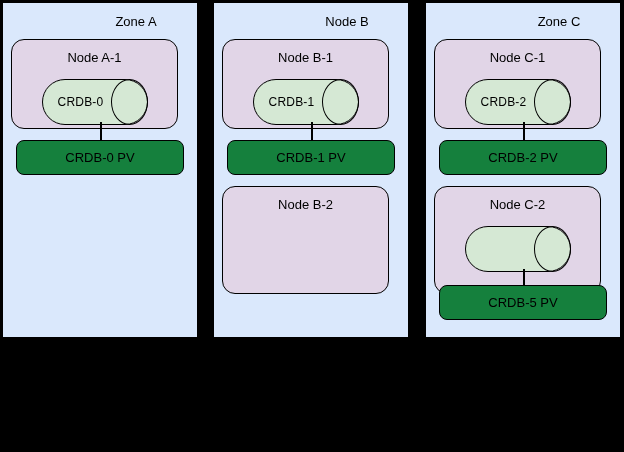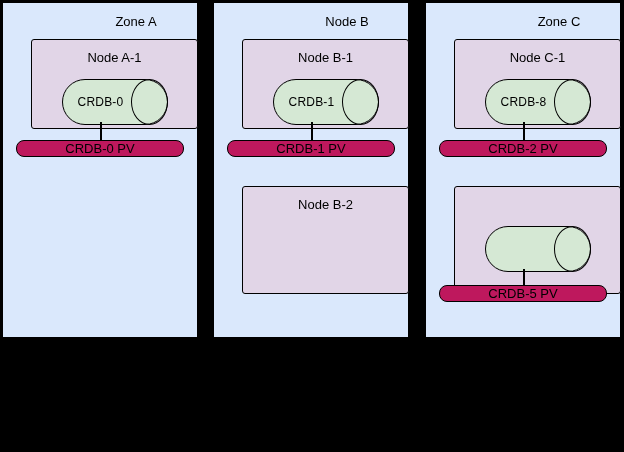--- a/index.html
+++ b/index.html
@@ -25,25 +25,25 @@
     position: absolute;
     top: 11px;
     left: 0;
     width: 100%;
     text-align: center;
     font-size: 13px;
     padding-left: 36px;
   }
   .node {
     position: absolute;
-    left: 28px;
+    left: 8px;
     width: 167px;
     background: #e1d5e7;
     border: 1px solid #000000;
-    border-radius: 3px;
+    border-radius: 13px;
     box-sizing: border-box;
   }
   .node1 { top: 36px; height: 90px; }
   .node2 { top: 183px; height: 108px; }
   .node-label {
     position: absolute;
     top: 10px;
     left: 0;
     width: 100%;
     text-align: center;
@@ -88,22 +88,22 @@
     left: 97px;
     width: 2px;
     background: #000000;
   }
   .conn1 { top: 119px; height: 20px; }
   .conn2 { top: 266px; height: 18px; }
   .pv {
     position: absolute;
     left: 13px;
     width: 168px;
-    height: 17px;
-    background: #be185d;
+    height: 35px;
+    background: #15803d;
     border: 1px solid #000000;
     border-radius: 8px;
     box-sizing: border-box;
     display: flex;
     align-items: center;
     justify-content: center;
     font-size: 13px;
   }
   .pv1 { top: 137px; }
   .pv2 { top: 282px; }
@@ -143,27 +143,28 @@
     <div class="node node2">
       <div class="node-label">Node B-2</div>
     </div>
   </section>
 
   <section class="zone zone-c">
     <div class="zone-label">Zone C</div>
     <div class="node node1">
       <div class="node-label">Node C-1</div>
       <div class="cylinder">
-        <span class="cyl-label">CRDB-8</span>
+        <span class="cyl-label">CRDB-2</span>
         <span class="cyl-face"></span>
       </div>
     </div>
     <div class="connector conn1"></div>
     <div class="pv pv1">CRDB-2 PV</div>
     <div class="node node2">
+      <div class="node-label">Node C-2</div>
       <div class="cylinder">
         <span class="cyl-face"></span>
       </div>
     </div>
     <div class="connector conn2"></div>
     <div class="pv pv2">CRDB-5 PV</div>
   </section>
 
 </div>
 

